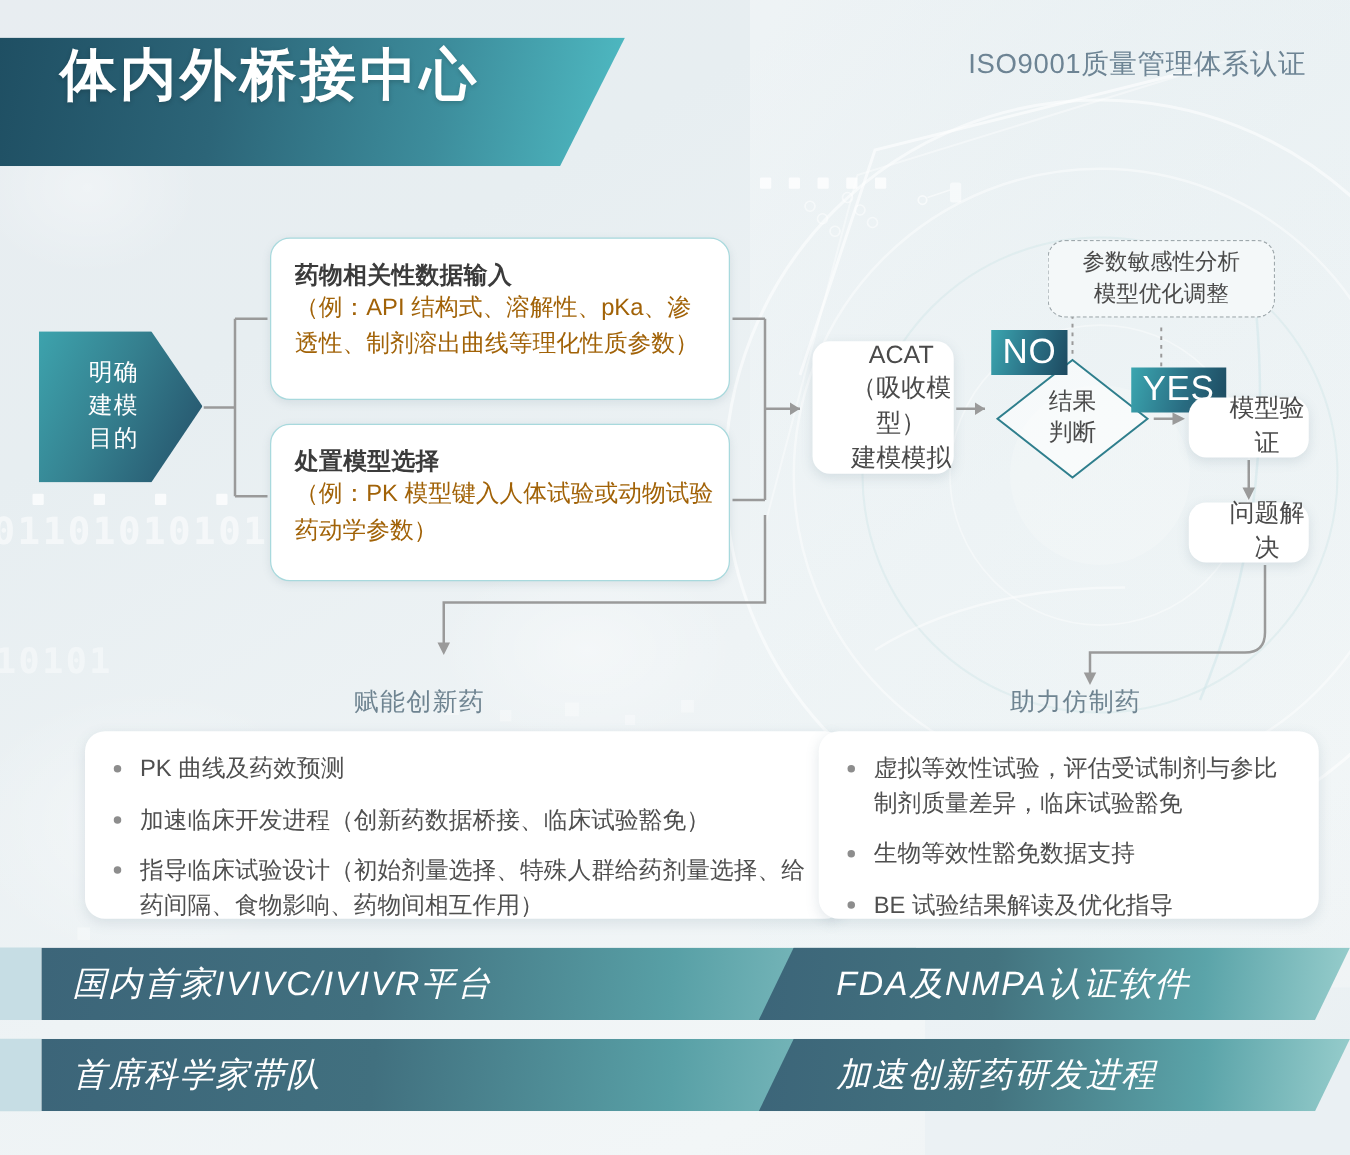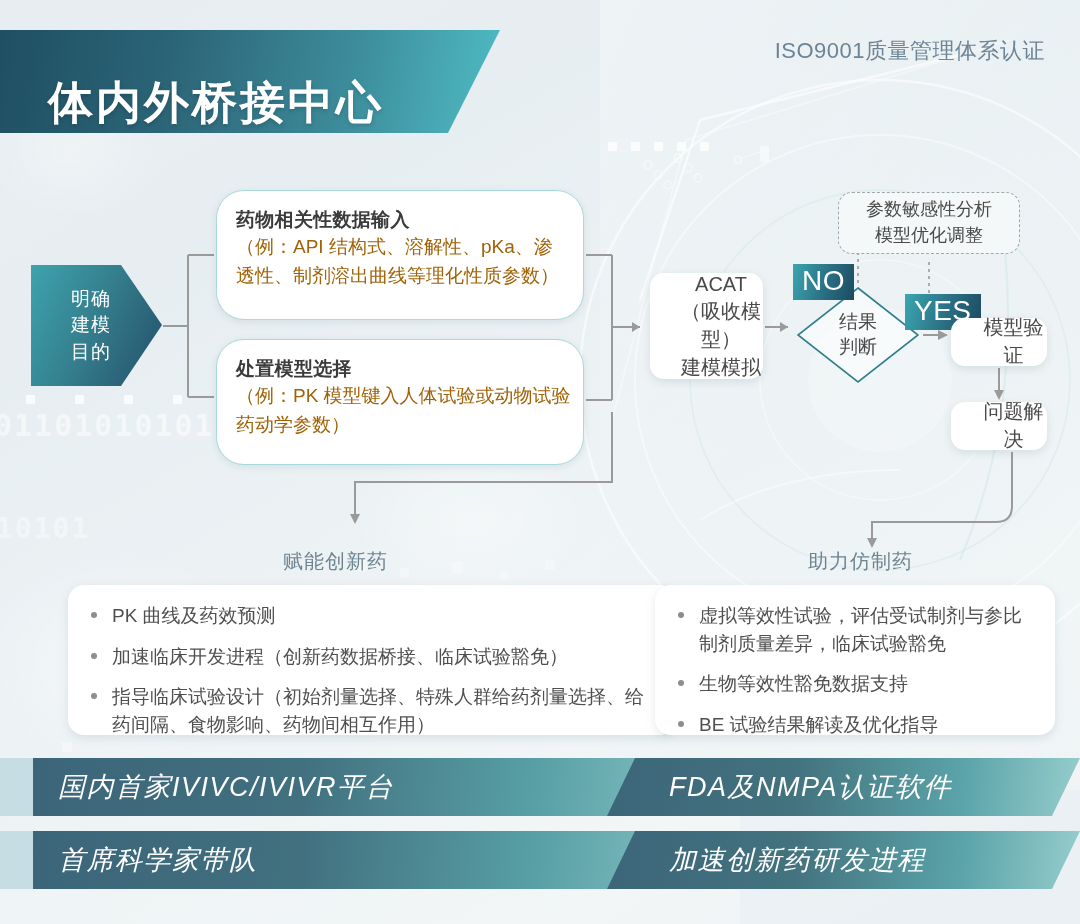--- a/index.html
+++ b/index.html
@@ -20,21 +20,21 @@
   .b1{left:-6px;top:408px;font-size:30px;}
   .b2{left:-4px;top:512px;font-size:28px;opacity:.42;}
   .dotrow{position:absolute;display:flex;gap:14px;}
   .dotrow i{display:block;width:9px;height:9px;background:#ffffff;opacity:.75;border-radius:1px;}
 
   
   .top-banner{
     position:absolute;left:0;top:30px;width:500px;height:103px;
     background:linear-gradient(100deg,#1f4f63 0%,#2c6578 35%,#3d8d9c 70%,#4fbcc4 100%);
     clip-path:polygon(0 0,500px 0,448px 103px,0 103px);
-    display:flex;align-items:flex-end;
+    display:flex;align-items:flex-start;
   }
   .top-banner .t{
     color:#ffffff;font-size:45px;font-weight:700;letter-spacing:3px;
     margin-left:48px;text-shadow:0 2px 4px rgba(0,0,0,.18);
   }
   .iso{
     position:absolute;right:35px;top:36px;
     font-size:22px;color:#6d8494;letter-spacing:.5px;font-weight:400;
   }
 
@@ -48,21 +48,21 @@
     clip-path:polygon(0 0,90px 0,131px 60px,90px 121px,0 121px);
     display:flex;align-items:center;justify-content:flex-start;
   }
   .pent span{
     color:#fff;font-size:19px;line-height:1.38;font-weight:400;
     margin-left:20px;letter-spacing:1px;
   }
 
   .card{
     position:absolute;background:#ffffff;border:1.6px solid #a8d9dd;
-    border-radius:28px;box-sizing:border-box;
+    border-radius:16px;box-sizing:border-box;
     box-shadow:0 2px 7px rgba(90,120,135,.14);
     color:#4a4a4a;
   }
   .card .ttl{font-size:19px;font-weight:700;color:#3b3b3b;letter-spacing:.3px;}
   .card .bdy{font-size:19px;line-height:1.5;color:#a16207;}
 
   #card-input{left:216px;top:190px;width:368px;height:130px;padding:16px 17px 0 19px;}
   #card-model{left:216px;top:339px;width:368px;height:126px;padding:16px 7px 0 19px;}
 
   .node{

